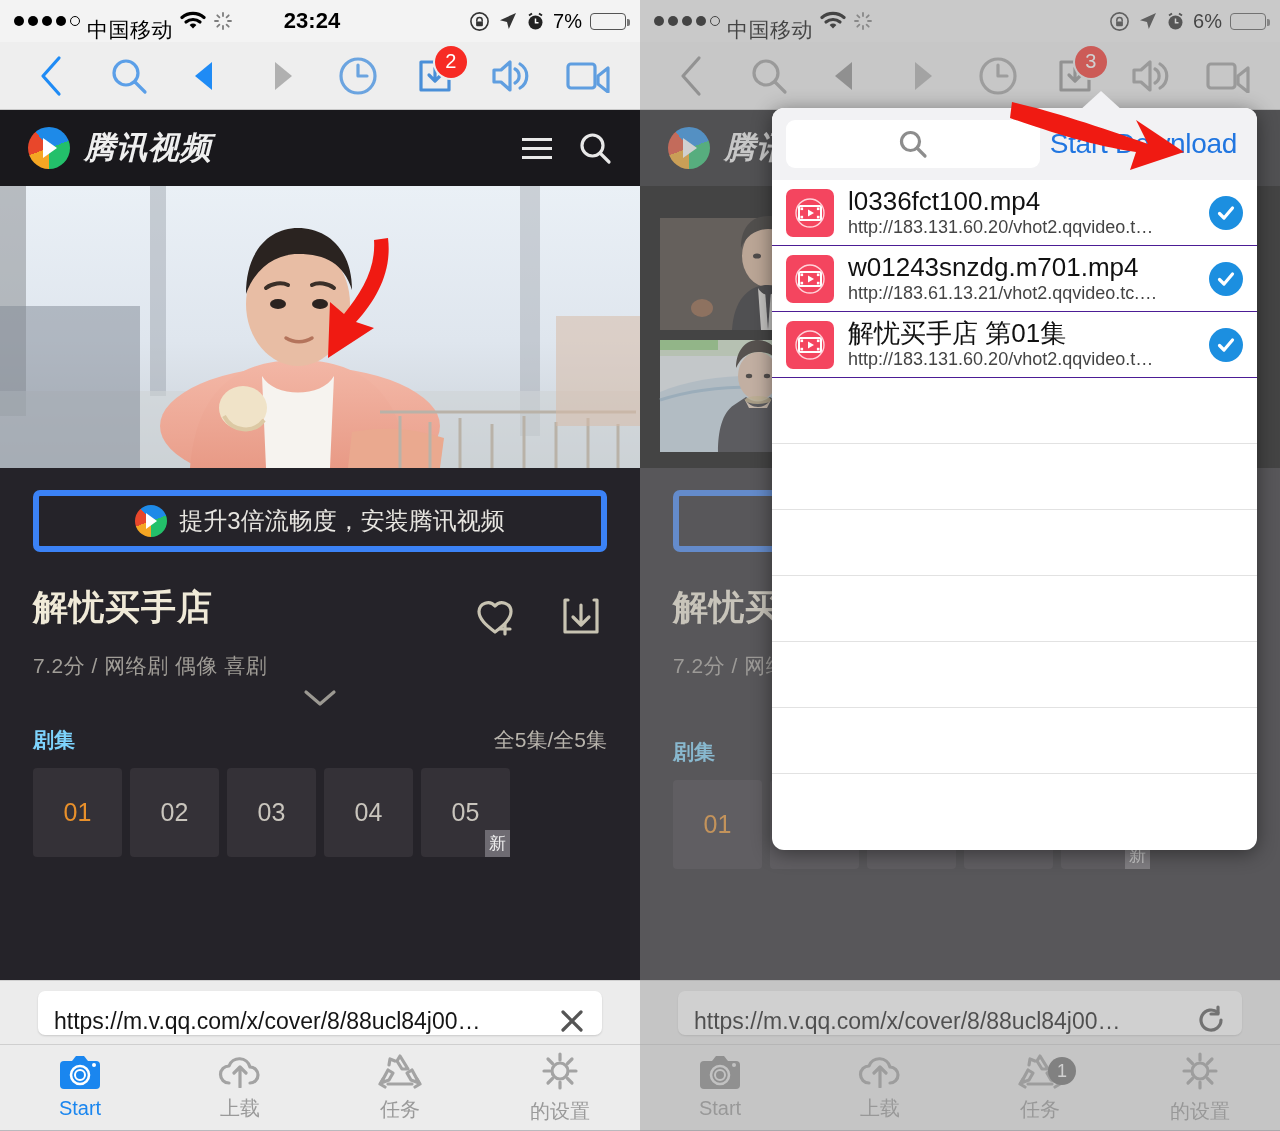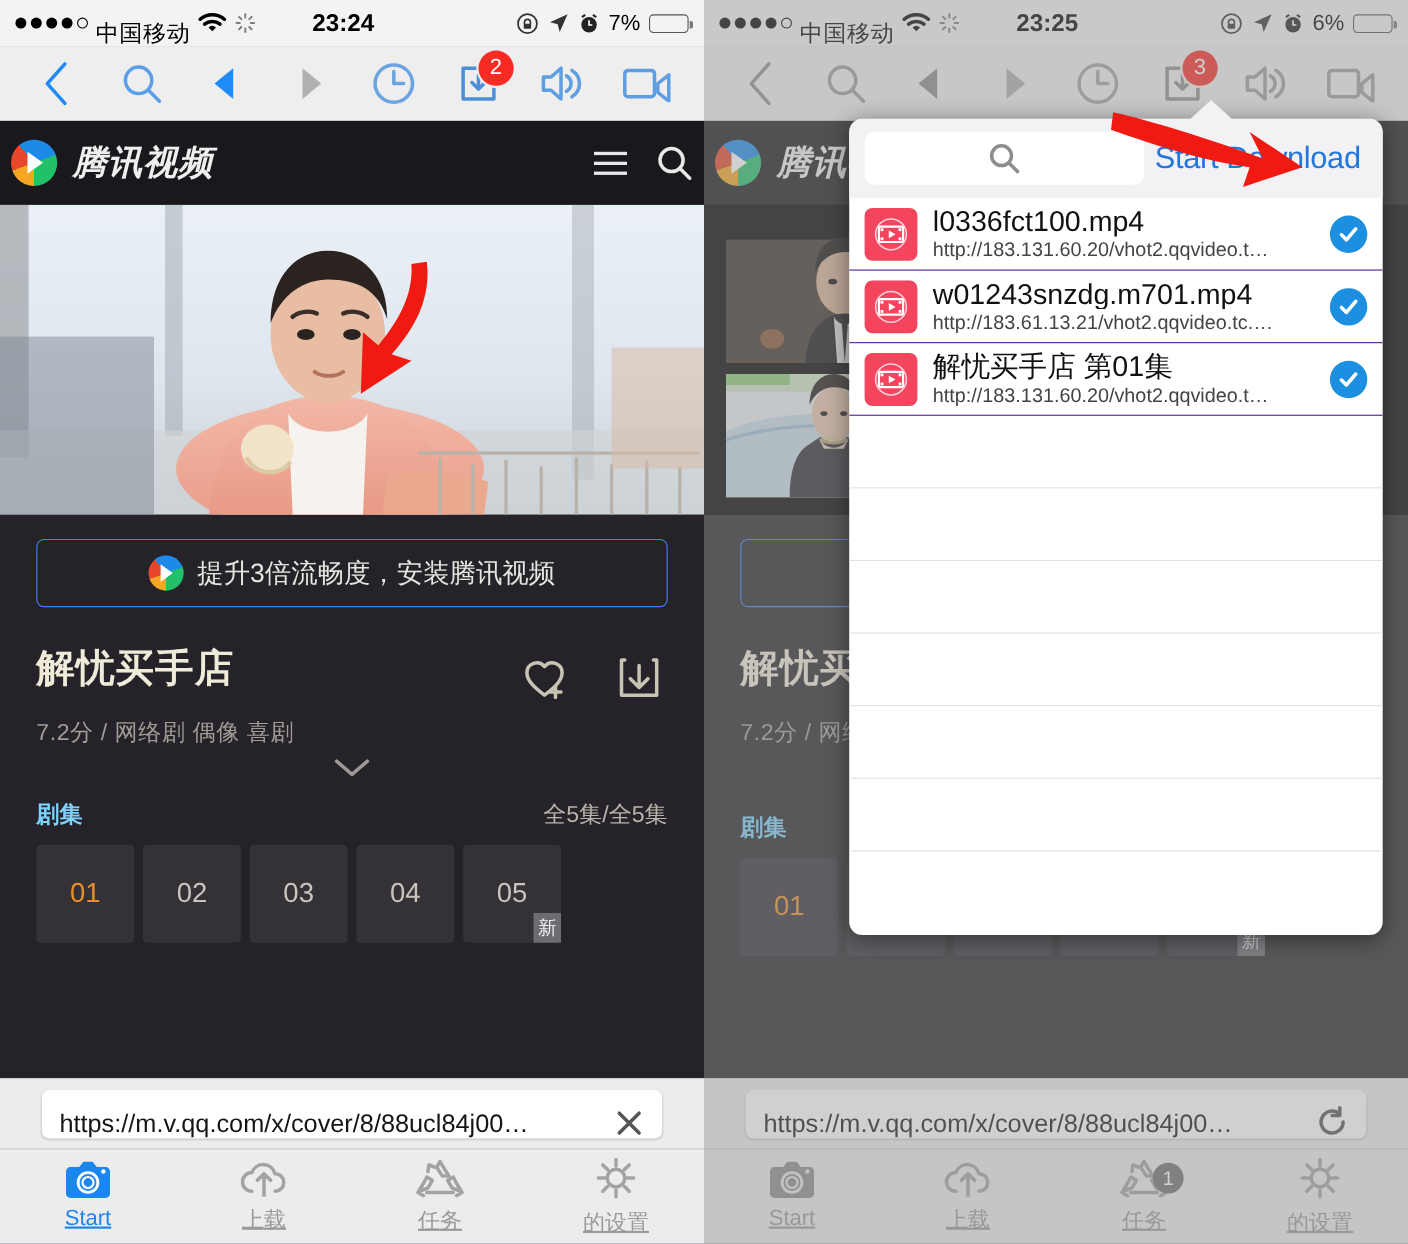--- a/index.html
+++ b/index.html
@@ -26,35 +26,35 @@
 
   
   .toolbar { height:68px; background:#eeeeee; display:flex; align-items:center; justify-content:space-between; padding:0 26px;
              border-bottom:1px solid #c8c8c8; }
   .tb-btn { position:relative; width:52px; height:52px; display:flex; align-items:center; justify-content:center; }
   .badge { position:absolute; top:-4px; right:-6px; min-width:32px; height:32px; border-radius:16px; background:#f72b24;
            color:#fff; font-size:20px; display:flex; align-items:center; justify-content:center; font-weight:500; padding:0 6px; box-shadow:0 0 0 2px #eee;}
 
   
   .webpage { background:#252329; height:870px; position:relative; overflow:hidden; }
-  .site-header { height:76px; background:#19181c; display:flex; align-items:center; padding:0 10px; }
+  .site-header { height:76px; background:#19181c; display:flex; align-items:center; padding:0 28px; }
   .tx-logo { width:42px; height:42px; border-radius:50%; background:
               conic-gradient(from 180deg, #f5a623 0deg 70deg, #e8472b 70deg 140deg, #1e8ae8 140deg 250deg, #23c06a 250deg 360deg);
              position:relative; }
   .tx-logo::after { content:''; position:absolute; left:15px; top:11px; border-left:14px solid #fff; border-top:10px solid transparent; border-bottom:10px solid transparent;}
   .tx-name { margin-left:14px; font-size:31px; color:#efefef; font-style:italic; font-weight:bold; letter-spacing:1px; }
   .site-header-right { margin-left:auto; display:flex; align-items:center; gap:26px; }
   .hamburger { width:30px; }
   .hamburger span { display:block; height:3px; background:#e8e8e8; margin:6px 0; }
 
   
   .hero { position:relative; height:282px; overflow:hidden; background:#111; }
   .hero-img { position:absolute; inset:0; }
 
-  .promo { margin:22px 33px 0; height:62px; border:1px solid #3b82f6; border-radius:7px; display:flex; align-items:center; justify-content:center; gap:12px; }
+  .promo { margin:22px 33px 0; height:62px; border:6px solid #3b82f6; border-radius:7px; display:flex; align-items:center; justify-content:center; gap:12px; }
   .promo-logo { width:32px; height:32px; border-radius:50%; background:
               conic-gradient(from 180deg, #f5a623 0deg 70deg, #e8472b 70deg 140deg, #1e8ae8 140deg 250deg, #23c06a 250deg 360deg); position:relative;}
   .promo-logo::after { content:''; position:absolute; left:11px; top:8px; border-left:11px solid #fff; border-top:8px solid transparent; border-bottom:8px solid transparent;}
   .promo-text { font-size:24px; color:#e7e5e0; }
 
   .detail { padding:32px 33px 0; position:relative; }
   .title { font-size:35px; color:#f0ead8; font-weight:bold; letter-spacing:1px; }
   .subtitle { font-size:21px; color:#a09d97; margin-top:21px; letter-spacing:.5px; }
   .detail-icons { position:absolute; right:40px; top:44px; display:flex; gap:42px; }
   .chev { text-align:center; color:#9c9992; font-size:26px; margin-top:8px; }
@@ -70,21 +70,21 @@
   .ep-new { position:absolute; right:0; bottom:0; background:#6e6b72; color:#efefef; font-size:17px; padding:2px 4px; }
 
   
   .urlbar { height:64px; background:#ececec; display:flex; align-items:center; padding:0 38px; border-top:1px solid #d0d0d0;}
   .urlfield { flex:1; height:44px; background:#fff; border-radius:7px; display:flex; align-items:flex-end; padding:0 16px; box-shadow:0 1px 2px rgba(0,0,0,.15);}
   .urltext { font-size:23px; color:#151515; flex:1; white-space:nowrap; overflow:hidden; }
 
   
   .tabbar { height:86px; background:#ececec; border-top:1px solid #cfcfcf; display:flex; }
   .tab { flex:1; display:flex; flex-direction:column; align-items:center; justify-content:center; gap:7px; position:relative; }
-  .tab-label { font-size:20px; color:#9a9a9a;text-decoration:underline; }
+  .tab-label { font-size:20px; color:#9a9a9a; }
   .tab.active .tab-label { color:#1a86ef; }
   .tab-badge { position:absolute; top:12px; left:calc(50% + 8px); min-width:28px; height:28px; border-radius:14px;
                background:#6f6f6f; color:#fff; font-size:18px; display:flex; align-items:center; justify-content:center; padding:0 5px;}
 
   
   .dim { position:absolute; inset:0; background:rgba(150,150,150,.45); pointer-events:none; z-index:40; }
 
   
   .popup { position:absolute; left:772px; top:108px; width:485px; height:742px; background:#fff; border-radius:12px;
            box-shadow:0 3px 20px rgba(0,0,0,.45); z-index:60; overflow:hidden; }
@@ -426,21 +426,20 @@
                 <line x1="2" y1="10" x2="5" y2="10"></line>
                 <line x1="15" y1="10" x2="18" y2="10"></line>
                 <line x1="4.3" y1="4.3" x2="6.4" y2="6.4"></line>
                 <line x1="13.6" y1="13.6" x2="15.7" y2="15.7"></line>
                 <line x1="4.3" y1="15.7" x2="6.4" y2="13.6"></line>
                 <line x1="13.6" y1="6.4" x2="15.7" y2="4.3"></line>
               </g>
             </svg>
         </span>
       </div>
-      <div class="sb-center">23:25</div>
       <div class="sb-right">
         <span>
           <svg width="21" height="21" viewBox="0 0 21 21">
               <circle cx="10.5" cy="10.5" r="8.6" stroke="#333" fill="none" stroke-width="1.6"></circle>
               <path d="M7.8 10.8V9.3a2.7 2.7 0 0 1 5.4 0v1.5" stroke="#333" fill="none" stroke-width="1.5"></path>
               <rect x="7.1" y="10.6" width="6.8" height="4.6" rx="1" fill="#333"></rect>
             </svg>
         </span>
         <span>
           <svg width="20" height="20" viewBox="0 0 20 20">

